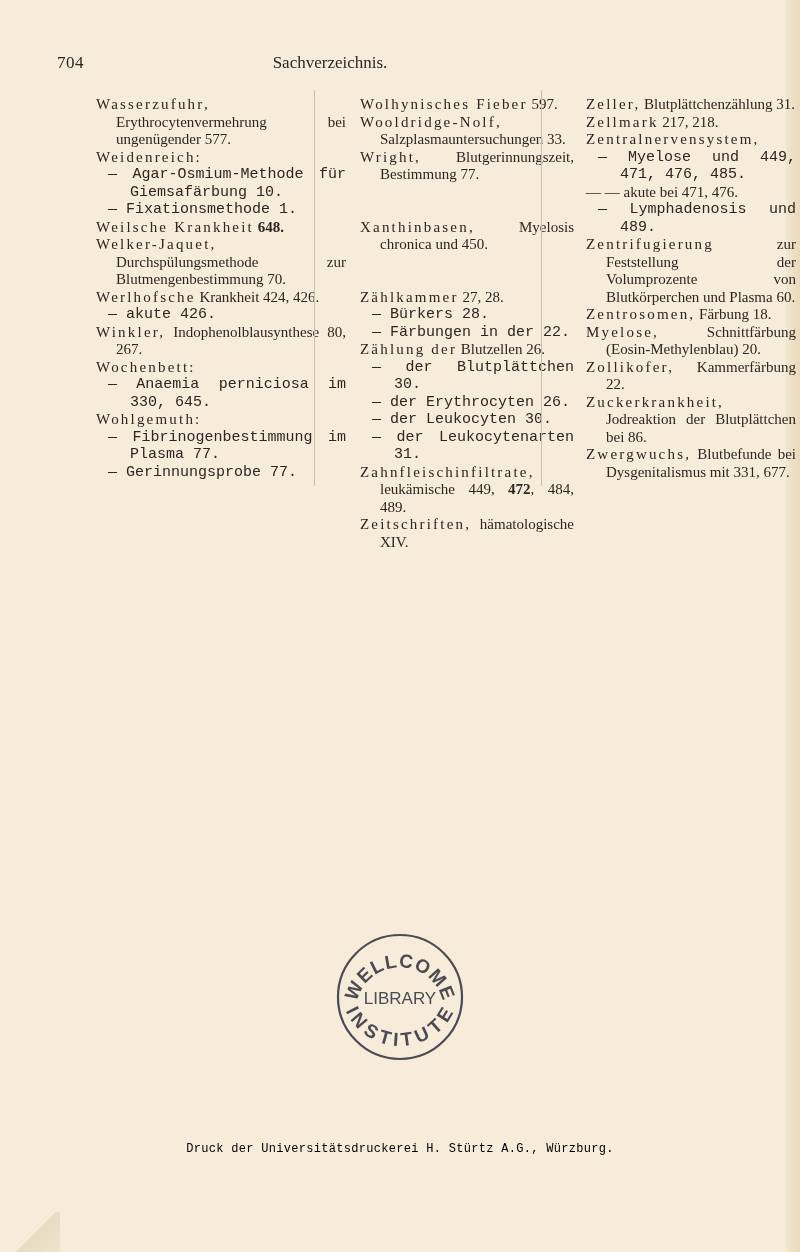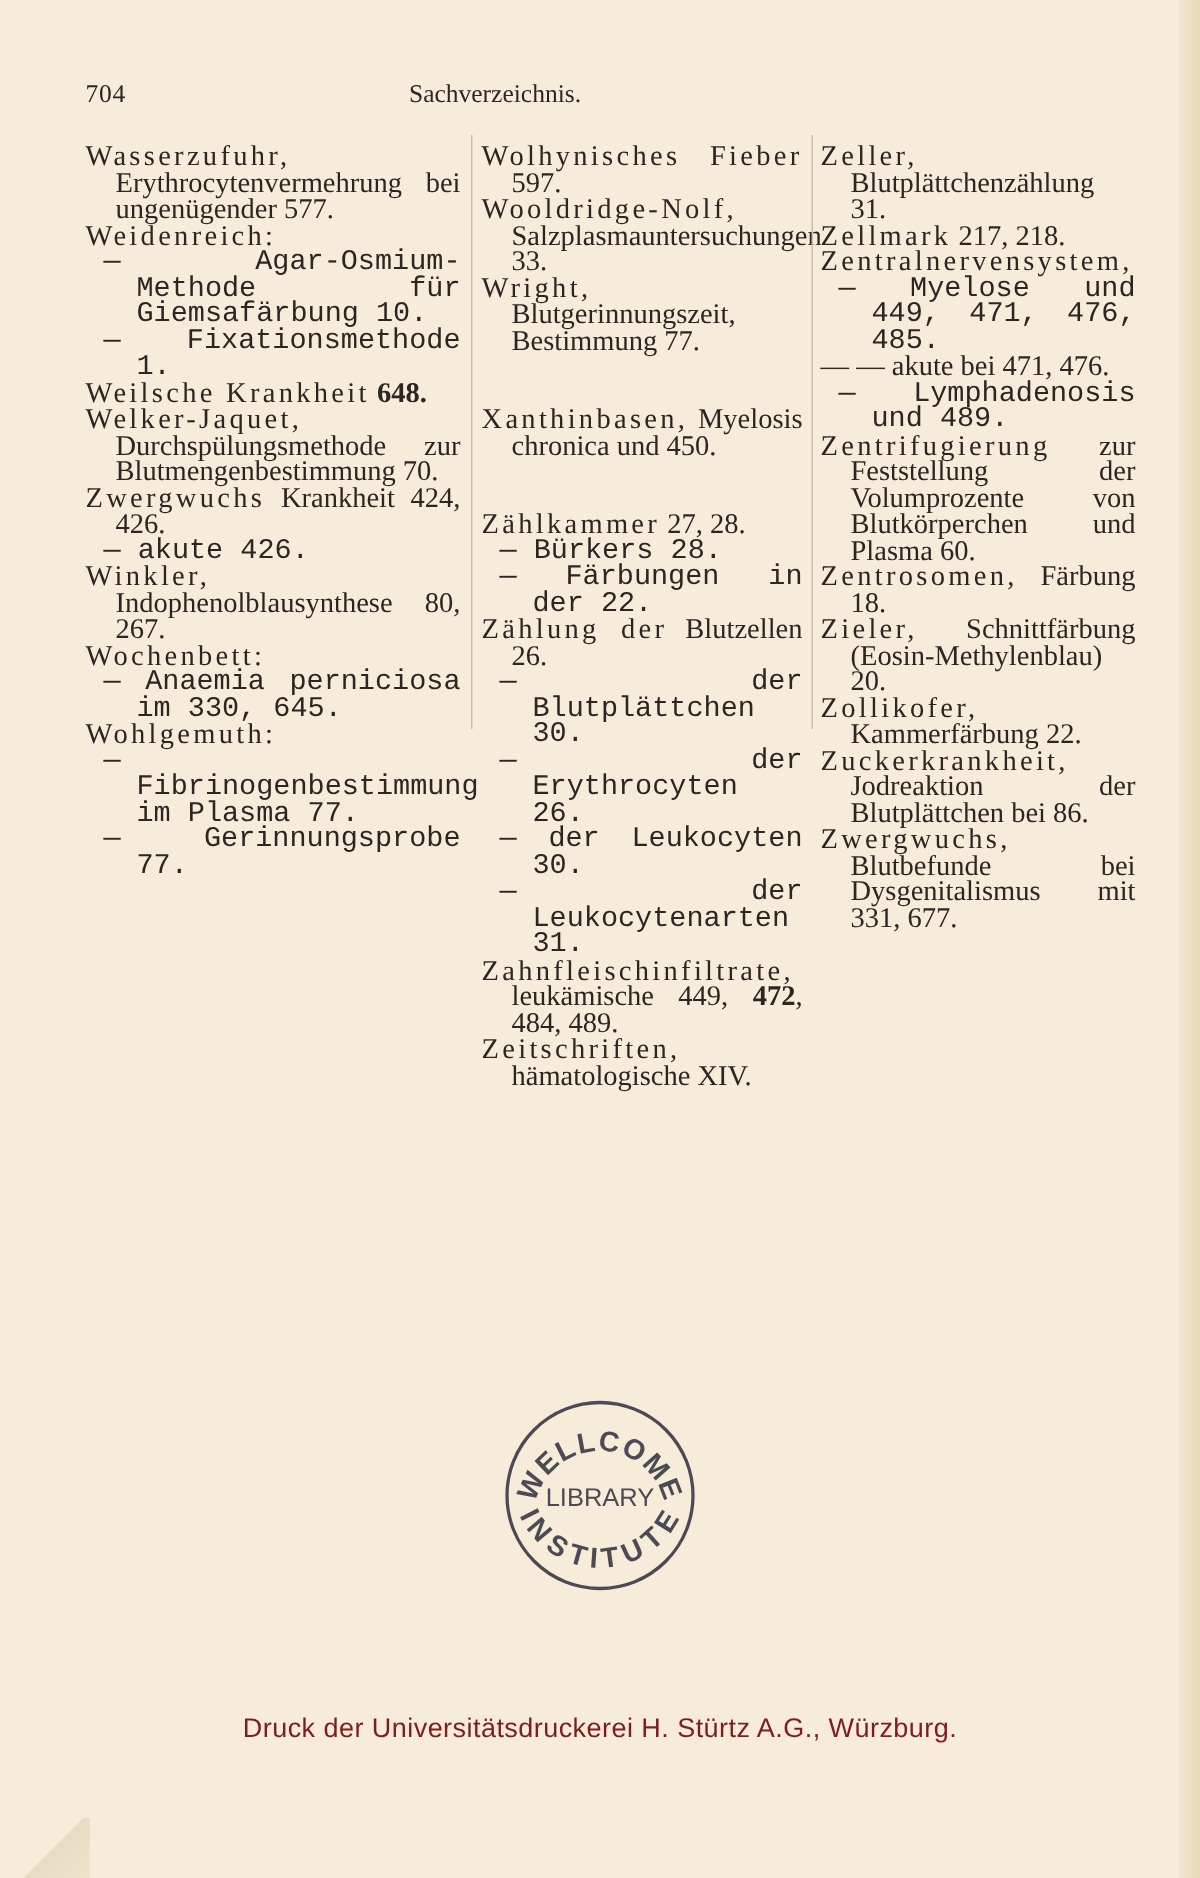--- a/index.html
+++ b/index.html
@@ -20,59 +20,59 @@
   .page-number {
     position: absolute; left: 57px; top: 53px;
     font-family: "Liberation Serif", serif; font-size: 17px; letter-spacing: 0.5px;
   }
   .running-title {
     position: absolute; left: 0; width: 660px; top: 53px; text-align: center;
     font-family: "Liberation Serif", serif; font-size: 17px;
   }
   .column {
     position: absolute; top: 96px;
-    font-family: "Liberation Serif", serif; font-size: 19px; line-height: 17.5px;
+    font-family: "Liberation Serif", serif; font-size: 15px; line-height: 17.5px; margin-left: 39px;
   }
   .col-1 { left: 57px;  width: 250px; }
   .col-2 { left: 321px; width: 214px; }
   .col-3 { left: 547px; width: 210px; }
   .divider {
     position: absolute; top: 90px; width: 1px; height: 396px; background: #cbbfa9;
   }
   .entry { text-align: justify; padding-left: 20px; text-indent: -20px; }
   .entry.sub { padding-left: 34px; text-indent: -22px; font-family: Liberation Mono, monospace; }
   .entry.subsub { padding-left: 34px; text-indent: -34px; }
   .entry.gap { margin-top: 35px; }
   .head { letter-spacing: 2.2px; }
   .bold { font-weight: bold; }
   .stamp {
     position: absolute; left: 335px; top: 932px; width: 130px; height: 130px;
   }
   .footer {
     position: absolute; left: 0; width: 800px; top: 1142px; text-align: center;
-    font-family: Liberation Sans, sans-serif; font-size: 18px; color: #7f1d1d; letter-spacing: 0.3px;
+    font-family: Liberation Mono, monospace; font-size: 12px; color: #000000; letter-spacing: 0.3px;
   }
 </style>
 </head>
 <body>
 
 <div class="edge-right"></div>
 <div class="corner-fold"></div>
 
 <div class="page-number">704</div>
 <div class="running-title">Sachverzeichnis.</div>
 
 <div class="column col-1">
   <div class="entry"><span class="head">Wasserzufuhr,</span><span> Erythrocytenvermehrung bei ungenügender 577.</span></div>
   <div class="entry"><span class="head">Weidenreich:</span></div>
   <div class="entry sub"><span>— Agar-Osmium-Methode für Giemsafärbung 10.</span></div>
   <div class="entry sub"><span>— Fixationsmethode 1.</span></div>
   <div class="entry"><span class="head">Weilsche Krankheit</span><span> </span><span class="bold">648.</span></div>
   <div class="entry"><span class="head">Welker-Jaquet,</span><span> Durchspülungsmethode zur Blutmengenbestimmung 70.</span></div>
-  <div class="entry"><span class="head">Zwergwuchs</span><span> Krankheit 424, 426.</span></div>
+  <div class="entry"><span class="head">Werlhofsche</span><span> Krankheit 424, 426.</span></div>
   <div class="entry sub"><span>— akute 426.</span></div>
   <div class="entry"><span class="head">Winkler,</span><span> Indophenolblausynthese 80, 267.</span></div>
   <div class="entry"><span class="head">Wochenbett:</span></div>
   <div class="entry sub"><span>— Anaemia perniciosa im 330, 645.</span></div>
   <div class="entry"><span class="head">Wohlgemuth:</span></div>
   <div class="entry sub"><span>— Fibrinogenbestimmung im Plasma 77.</span></div>
   <div class="entry sub"><span>— Gerinnungsprobe 77.</span></div>
 </div>
 
 <div class="divider" style="left:314px"></div>
@@ -98,21 +98,21 @@
 
 <div class="column col-3">
   <div class="entry"><span class="head">Zeller,</span><span> Blutplättchenzählung 31.</span></div>
   <div class="entry"><span class="head">Zellmark</span><span> 217, 218.</span></div>
   <div class="entry"><span class="head">Zentralnervensystem,</span></div>
   <div class="entry sub"><span>— Myelose und 449, 471, 476, 485.</span></div>
   <div class="entry subsub"><span>— — akute bei 471, 476.</span></div>
   <div class="entry sub"><span>— Lymphadenosis und 489.</span></div>
   <div class="entry"><span class="head">Zentrifugierung</span><span> zur Feststellung der Volumprozente von Blutkörperchen und Plasma 60.</span></div>
   <div class="entry"><span class="head">Zentrosomen,</span><span> Färbung 18.</span></div>
-  <div class="entry"><span class="head">Zieler,</span><span> Schnittfärbung (Eosin-Methylenblau) 20.</span></div>
+  <div class="entry"><span class="head">Myelose,</span><span> Schnittfärbung (Eosin-Methylenblau) 20.</span></div>
   <div class="entry"><span class="head">Zollikofer,</span><span> Kammerfärbung 22.</span></div>
   <div class="entry"><span class="head">Zuckerkrankheit,</span><span> Jodreaktion der Blutplättchen bei 86.</span></div>
   <div class="entry"><span class="head">Zwergwuchs,</span><span> Blutbefunde bei Dysgenitalismus mit 331, 677.</span></div>
 </div>
 
 <svg class="stamp" viewBox="0 0 130 130">
   <defs>
     <path id="arcTop" d="M 22 70 A 44 44 0 0 1 108 70"></path>
     <path id="arcBot" d="M 20 64 A 46 46 0 0 0 110 64"></path>
   </defs>

